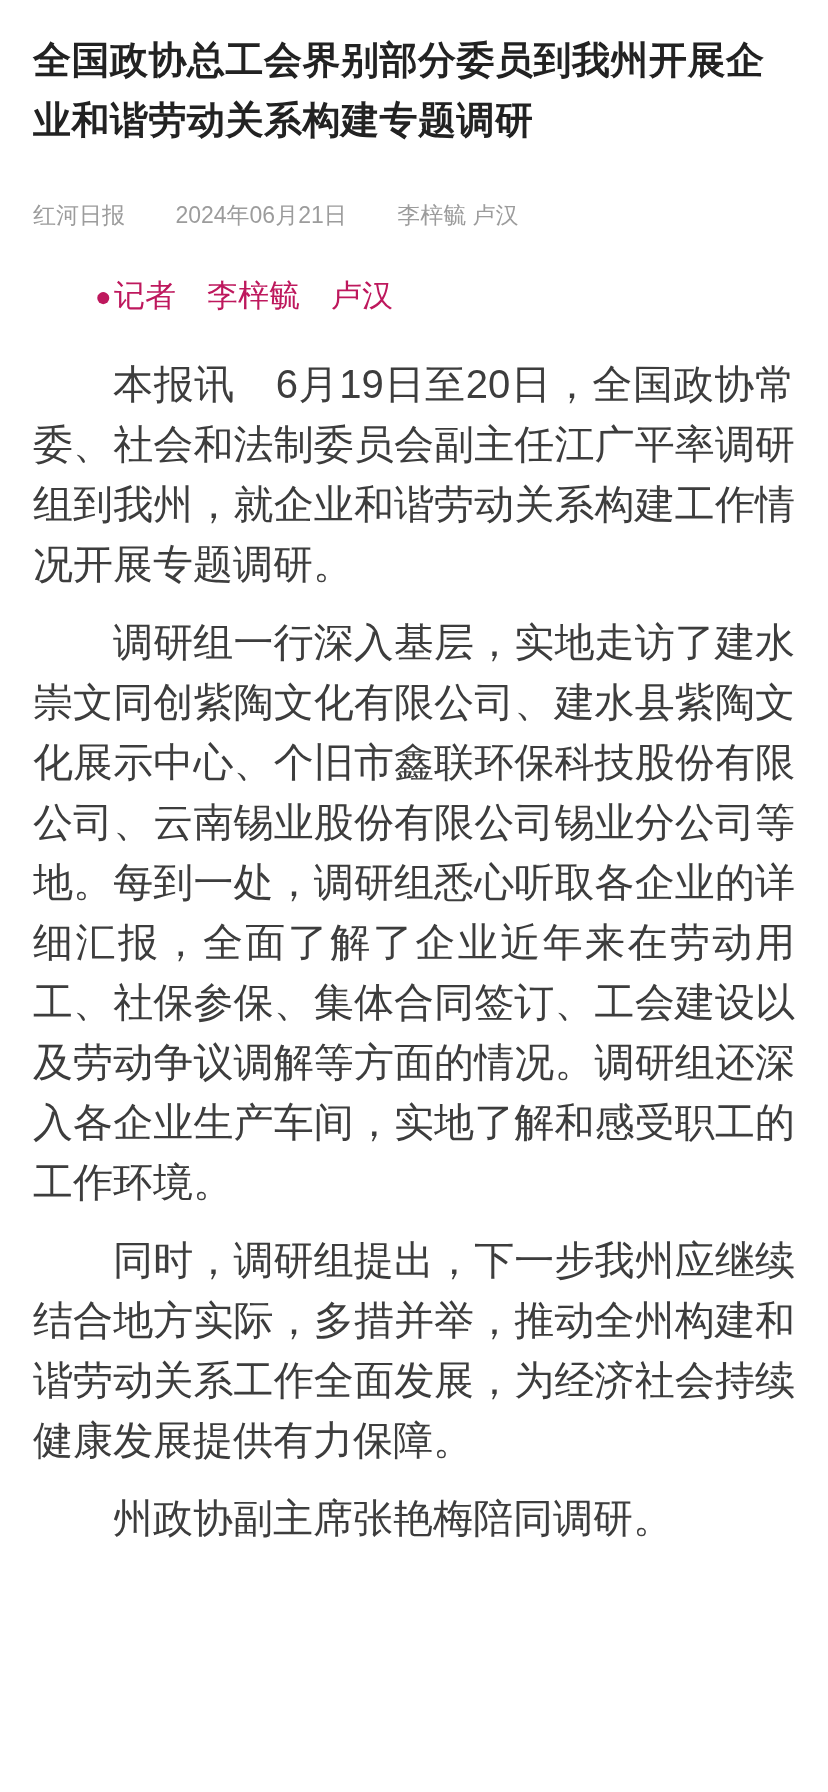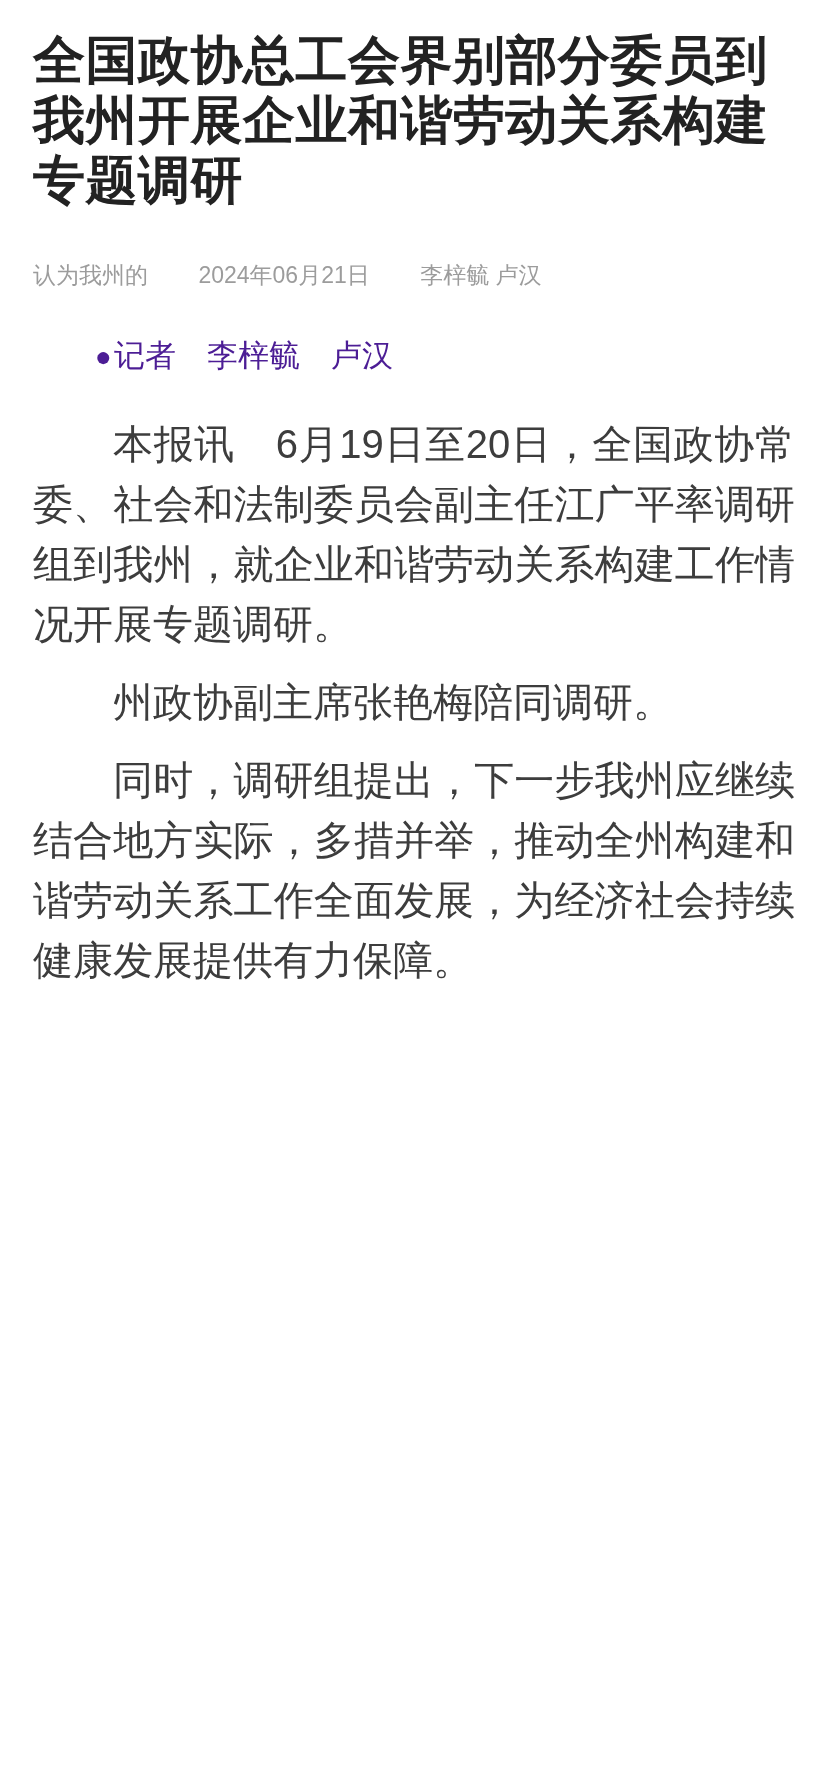--- a/index.html
+++ b/index.html
@@ -17,40 +17,40 @@
   }
   .page {
     width: 828px;
     min-height: 1792px;
     margin: 0 auto;
     background: var(--color-background);
     padding: 30px 33px 40px 33px;
   }
   .title {
     margin: 0;
-    font-size: 52px;
+    font-size: 38px;
     font-weight: 700;
     line-height: 60px;
     color: var(--color-title);
     letter-spacing: 0.5px;
   }
   .meta {
     margin-top: 50px;
     font-size: 23px;
     line-height: 30px;
     color: var(--color-meta);
     white-space: nowrap;
   }
   .meta-item { margin-right: 44px; }
   .meta-item:last-child { margin-right: 12px; }
   .byline {
     margin-top: 36px;
     font-size: 31px;
     line-height: 60px;
-    color: #4c1d95;
+    color: #be185d;
     text-indent: 2em;
   }
   .bullet {
     font-size: 28px;
     margin-right: 2px;
   }
   .body p {
     margin: 18px 0 0 0;
     font-size: 40px;
     line-height: 60px;
@@ -61,28 +61,29 @@
   .body p:first-child { margin-top: 27px; }
 </style>
 </head>
 <body>
 
 <div class="page">
 
   <h1 class="title">全国政协总工会界别部分委员到我州开展企业和谐劳动关系构建专题调研</h1>
 
   <div class="meta">
-    <span class="meta-item">认为我州的</span>
+    <span class="meta-item">红河日报</span>
     <span class="meta-item">2024年06月21日</span>
     <span class="meta-item">李梓毓 卢汉</span>
   </div>
 
   <div class="byline">
     <span class="bullet">●</span><span>记者　李梓毓　卢汉</span>
   </div>
 
   <div class="body">
       <p class="para">本报讯　6月19日至20日，全国政协常委、社会和法制委员会副主任江广平率调研组到我州，就企业和谐劳动关系构建工作情况开展专题调研。</p>
+      <p class="para">调研组一行深入基层，实地走访了建水崇文同创紫陶文化有限公司、建水县紫陶文化展示中心、个旧市鑫联环保科技股份有限公司、云南锡业股份有限公司锡业分公司等地。每到一处，调研组悉心听取各企业的详细汇报，全面了解了企业近年来在劳动用工、社保参保、集体合同签订、工会建设以及劳动争议调解等方面的情况。调研组还深入各企业生产车间，实地了解和感受职工的工作环境。</p>
+      <p class="para">同时，调研组提出，下一步我州应继续结合地方实际，多措并举，推动全州构建和谐劳动关系工作全面发展，为经济社会持续健康发展提供有力保障。</p>
       <p class="para">州政协副主席张艳梅陪同调研。</p>
-      <p class="para">同时，调研组提出，下一步我州应继续结合地方实际，多措并举，推动全州构建和谐劳动关系工作全面发展，为经济社会持续健康发展提供有力保障。</p>
     </div>
 
 </div>
 
 </body></html>

